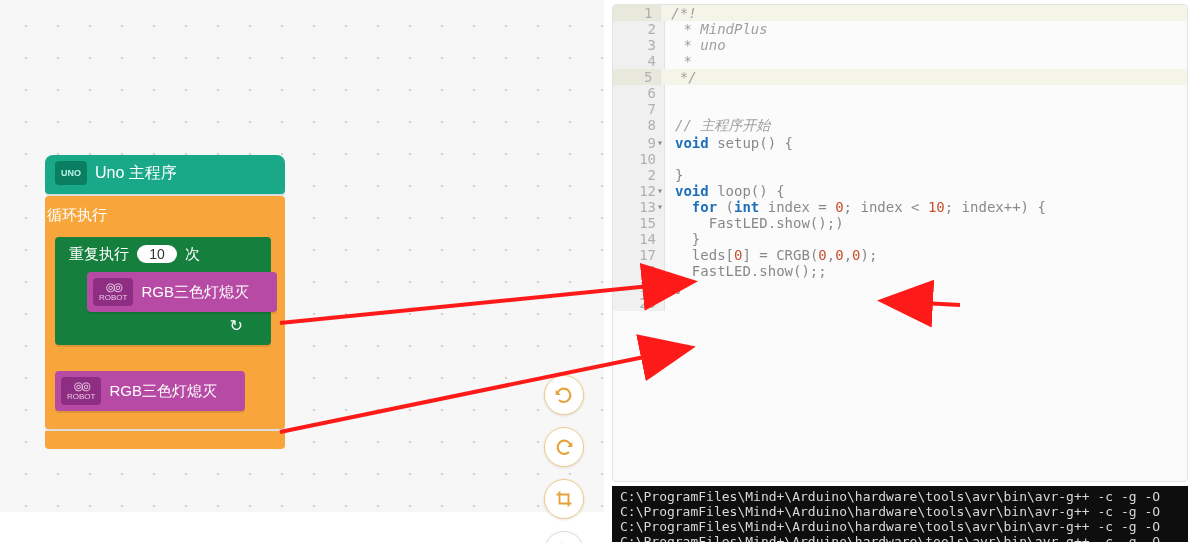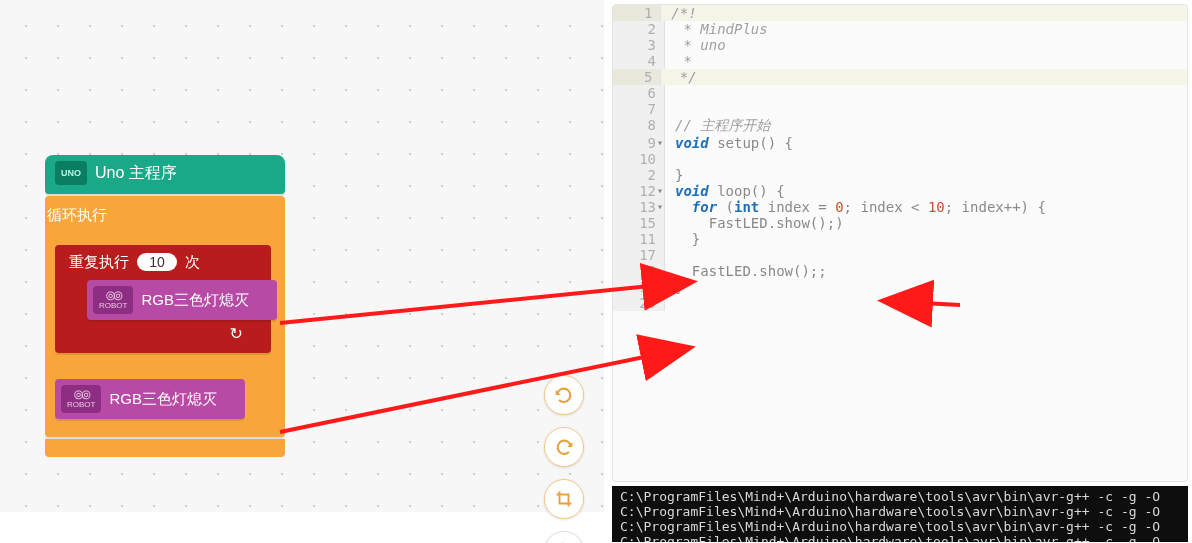--- a/index.html
+++ b/index.html
@@ -24,22 +24,22 @@
     position:absolute; left:10px; top:6px; width:32px; height:24px;
     background:#0b7d61; border-radius:4px; display:flex; align-items:center; justify-content:center;
     font-size:9px; color:#b8f5e4; font-weight:bold;
   }
   .loop-block {
     background:#f8a53b; color:#fff; border-radius:4px;
     padding:10px 14px 12px 2px; font-size:15px; margin-top:2px; width:240px;
     box-shadow:0 2px 0 rgba(0,0,0,0.1);
   }
   .repeat-block {
-    background:#b91c1c; color:#fff; border-radius:4px;
-    padding:8px 14px 10px 14px; font-size:15px; margin:20px 0 0 8px;
+    background:#15803d; color:#fff; border-radius:4px;
+    padding:8px 14px 10px 14px; font-size:15px; margin:12px 0 0 8px;
     box-shadow:0 2px 0 rgba(0,0,0,0.1);
   }
   .pill {
     display:inline-block; background:#fff; color:#333; border-radius:12px;
     padding:1px 12px; margin:0 4px; font-size:14px;
   }
   .purple-block {
     background:#b64aa4; color:#fff; border-radius:4px;
     padding:6px 16px 6px 6px; font-size:15px; margin:8px 0 0 18px;
     display:flex; align-items:center; width:190px;
@@ -74,21 +74,21 @@
     font-family: Consolas, monospace; font-size:14px; height:478px; overflow:hidden;
   }
   .code-line { display:flex; }
   .gutter { width:52px; text-align:right; padding-right:8px; color:#b0b0b0; background:#f0f0f0;
     border-right:1px solid #e2e2e2; user-select:none; position:relative; }
   .fold { position:absolute; right:1px; top:2px; font-size:10px; color:#888; }
   .code { padding-left:10px; white-space:pre; color:#898989; }
   .hl-line .code { background:#f4f4e8; width:100%; }
   .hl-line .gutter { background:#e8e8dc; }
   .cm-comment { color:#a0a0a0; font-style:italic; }
-  .cm-keyword { color:#1e6fbb; font-weight:bold;font-style:italic; }
+  .cm-keyword { color:#1e6fbb; font-weight:bold; }
   .cm-type { color:#1e6fbb; font-weight:bold; }
   .cm-num { color:#c94f2c; }
 
   
   .console {
     background:#0e0e0e; color:#d8d8d8; font-family:Consolas,monospace; font-size:13px;
     padding:4px 8px; margin:4px 4px 0 8px; height:56px; overflow:hidden; line-height:1.15; white-space:nowrap;
   }
 </style>
 </head>
@@ -216,25 +216,26 @@
         </div>
         <div class="code-line ">
           <div class="gutter">13<span class="fold">▾</span></div>
           <div class="code">  <span class="cm-keyword">for</span> (<span class="cm-type">int</span> index = <span class="cm-num">0</span>; index &lt; <span class="cm-num">10</span>; index++) {</div>
         </div>
         <div class="code-line ">
           <div class="gutter">15</div>
           <div class="code">    FastLED.show();)</div>
         </div>
         <div class="code-line ">
-          <div class="gutter">11</div>
+          <div class="gutter">14</div>
           <div class="code">  }</div>
         </div>
         <div class="code-line ">
           <div class="gutter">17</div>
+          <div class="code">  leds[<span class="cm-num">0</span>] = CRGB(<span class="cm-num">0</span>,<span class="cm-num">0</span>,<span class="cm-num">0</span>);</div>
         </div>
         <div class="code-line ">
           <div class="gutter">18</div>
           <div class="code">  FastLED.show();;</div>
         </div>
         <div class="code-line ">
           <div class="gutter">19</div>
           <div class="code">}</div>
         </div>
         <div class="code-line ">

